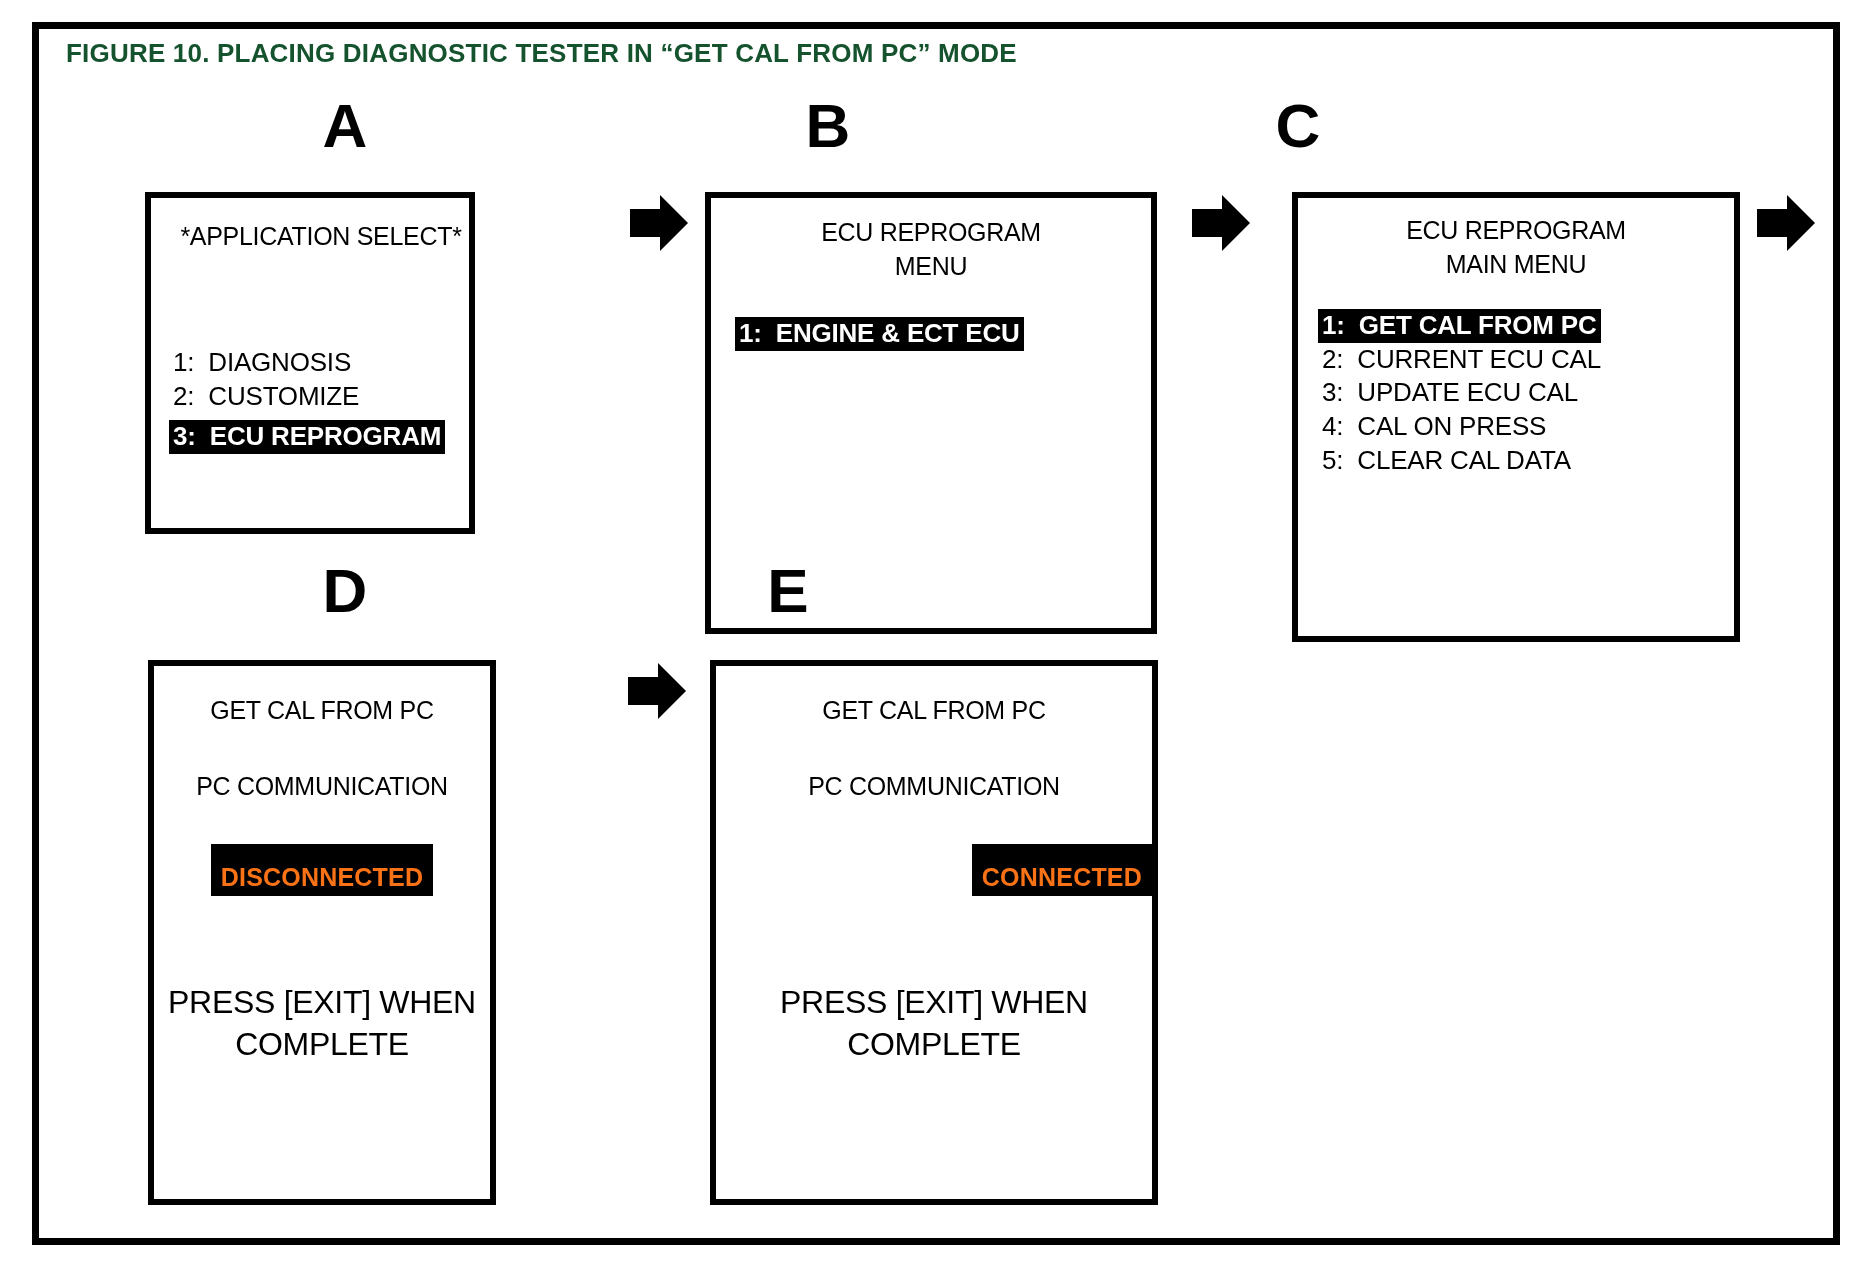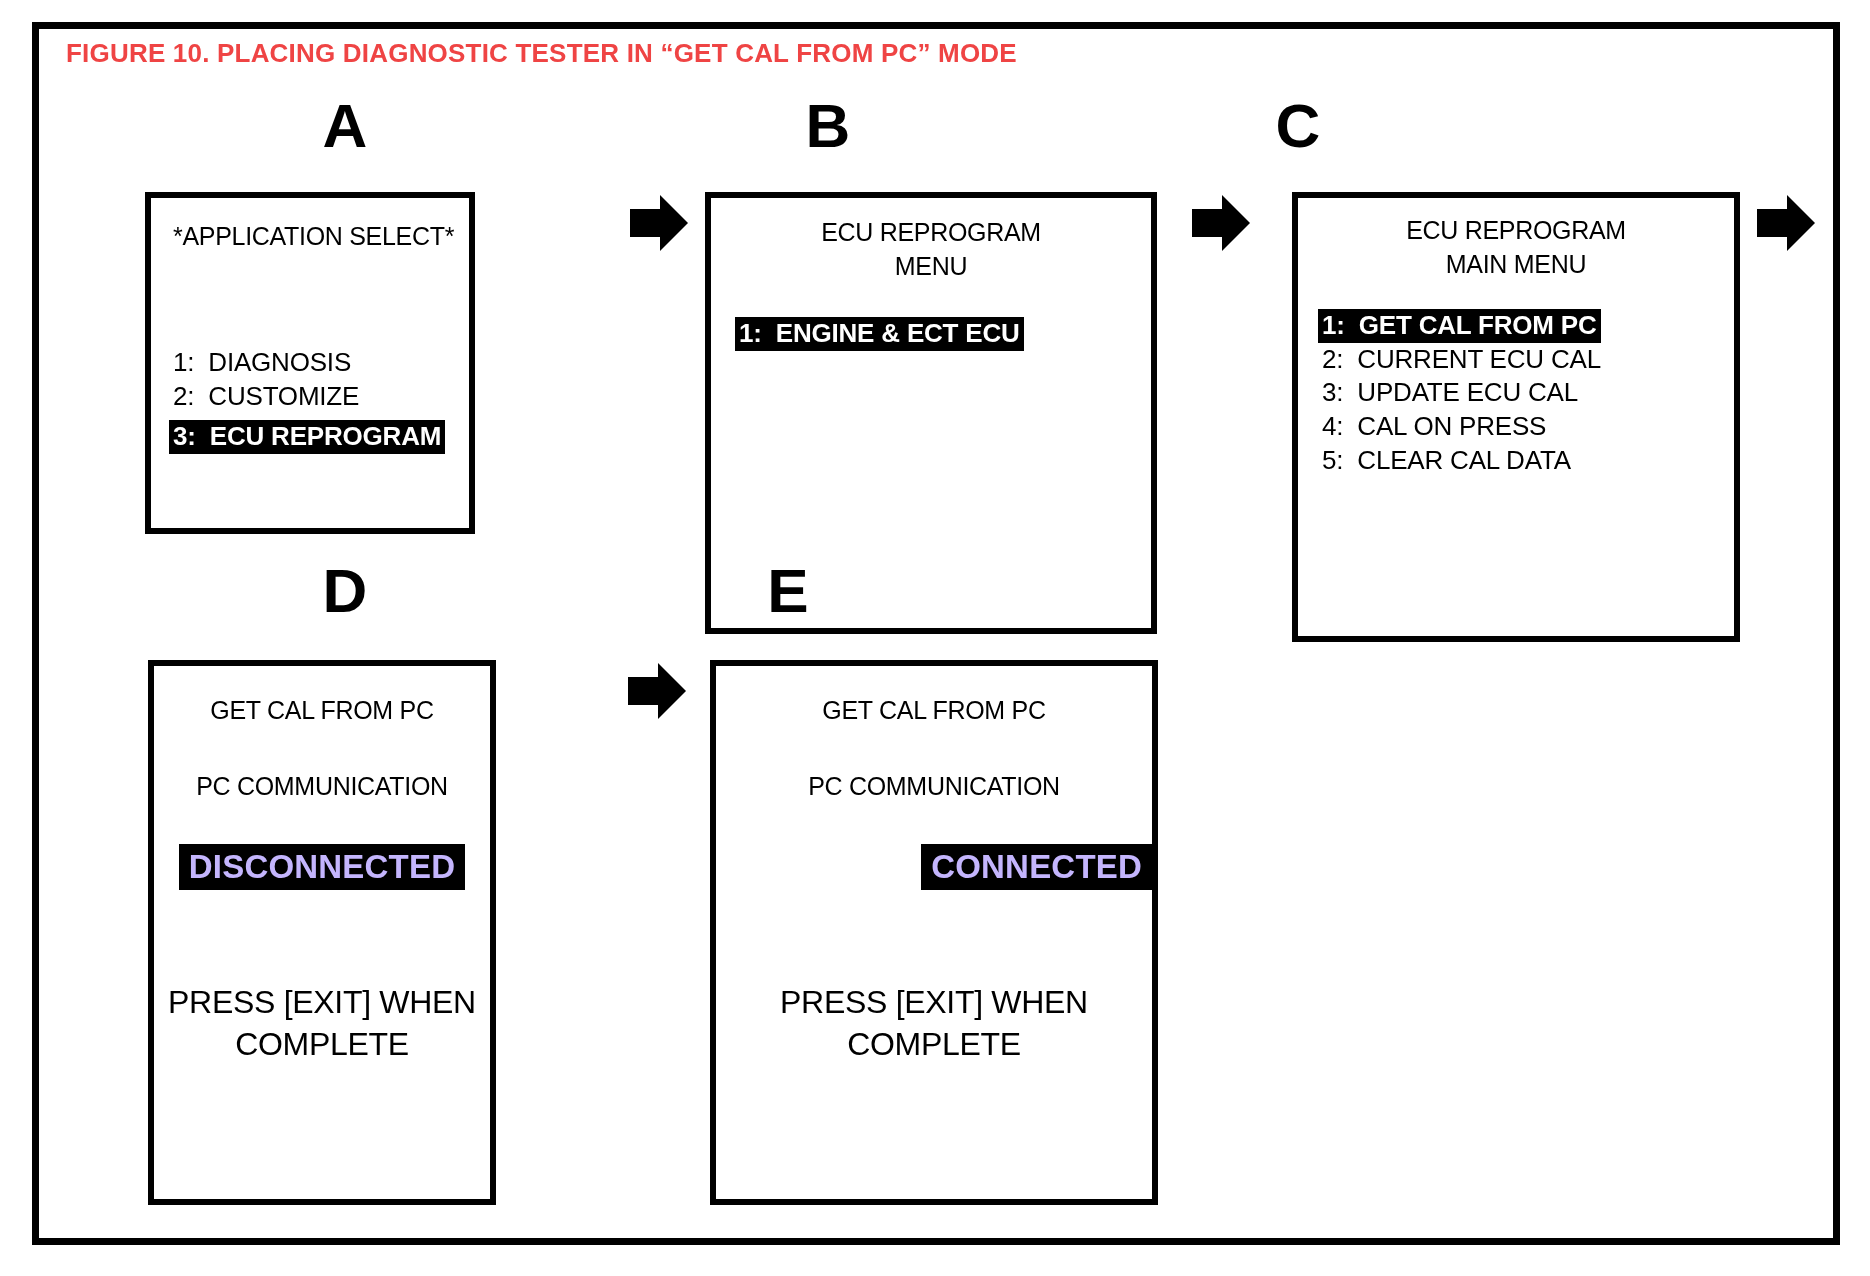--- a/index.html
+++ b/index.html
@@ -30,21 +30,21 @@
     background: #ffffff;
   }
   
   #figure-caption {
     position: absolute;
     left: 66px;
     top: 38px;
     font-size: 26px;
     font-weight: bold;
     letter-spacing: 0.2px;
-    color: #ef4444;
+    color: #14532d;
     white-space: nowrap;
     font-family: "Liberation Sans", sans-serif;
   }
   
   .panel-letter {
     position: absolute;
     font-size: 62px;
     font-weight: bold;
     line-height: 1;
     color: #000000;
@@ -87,24 +87,24 @@
     margin-top: 7px;
   }
   .status-line {
     text-align: center;
     font-size: 25px;
     letter-spacing: -0.3px;
   }
   .status-badge {
     display: inline-block;
     background: #000000;
-    color: #c4b5fd;
-    font-weight: bold;
-    font-size: 33px;
-    padding: 4px 10px 4px 10px;
+    color: #f97316;
+    font-weight: bold;
+    font-size: 25px;
+    padding: 19px 10px 4px 10px;
     letter-spacing: 0.2px;
   }
   .footer-line {
     text-align: center;
     font-size: 32px;
     line-height: 1.3;
     white-space: pre-line;
     letter-spacing: -0.3px;
   }
   
@@ -120,21 +120,21 @@
 
 <div id="figure-root">
 
   <div id="outer-frame"></div>
 
   <div id="figure-caption">FIGURE 10.  PLACING DIAGNOSTIC TESTER IN “GET CAL FROM PC” MODE</div>
 
   <div class="panel-letter" style="left:305px; top:95px;">A</div>
 
   <div class="screen" id="screen-a" style="left:145px; top:192px; width:330px; height:342px;">
-    <div class="screen-title" style="position:absolute; left:0; right:0; top:22px; text-align:left; padding-left:22px;">*APPLICATION SELECT*</div>
+    <div class="screen-title" style="position:absolute; left:0; right:0; top:22px; text-align:center; padding-left:22px;">*APPLICATION SELECT*</div>
     <div class="menu-list" style="position:absolute; left:18px; top:148px;">
       <span class="menu-row"><span>1:</span>&nbsp;&nbsp;<span>DIAGNOSIS</span></span>
       <span class="menu-row"><span>2:</span>&nbsp;&nbsp;<span>CUSTOMIZE</span></span>
       <span class="menu-row selected"><span>3:</span>&nbsp;&nbsp;<span>ECU REPROGRAM</span></span>
     </div>
   </div>
 
   <div class="arrow" style="left:630px; top:192px;">
     <svg viewBox="0 0 58 62" xmlns="http://www.w3.org/2000/svg" aria-hidden="true">
       <polygon points="0,17 30,17 30,3 58,31 30,59 30,45 0,45" fill="#000000"></polygon>

